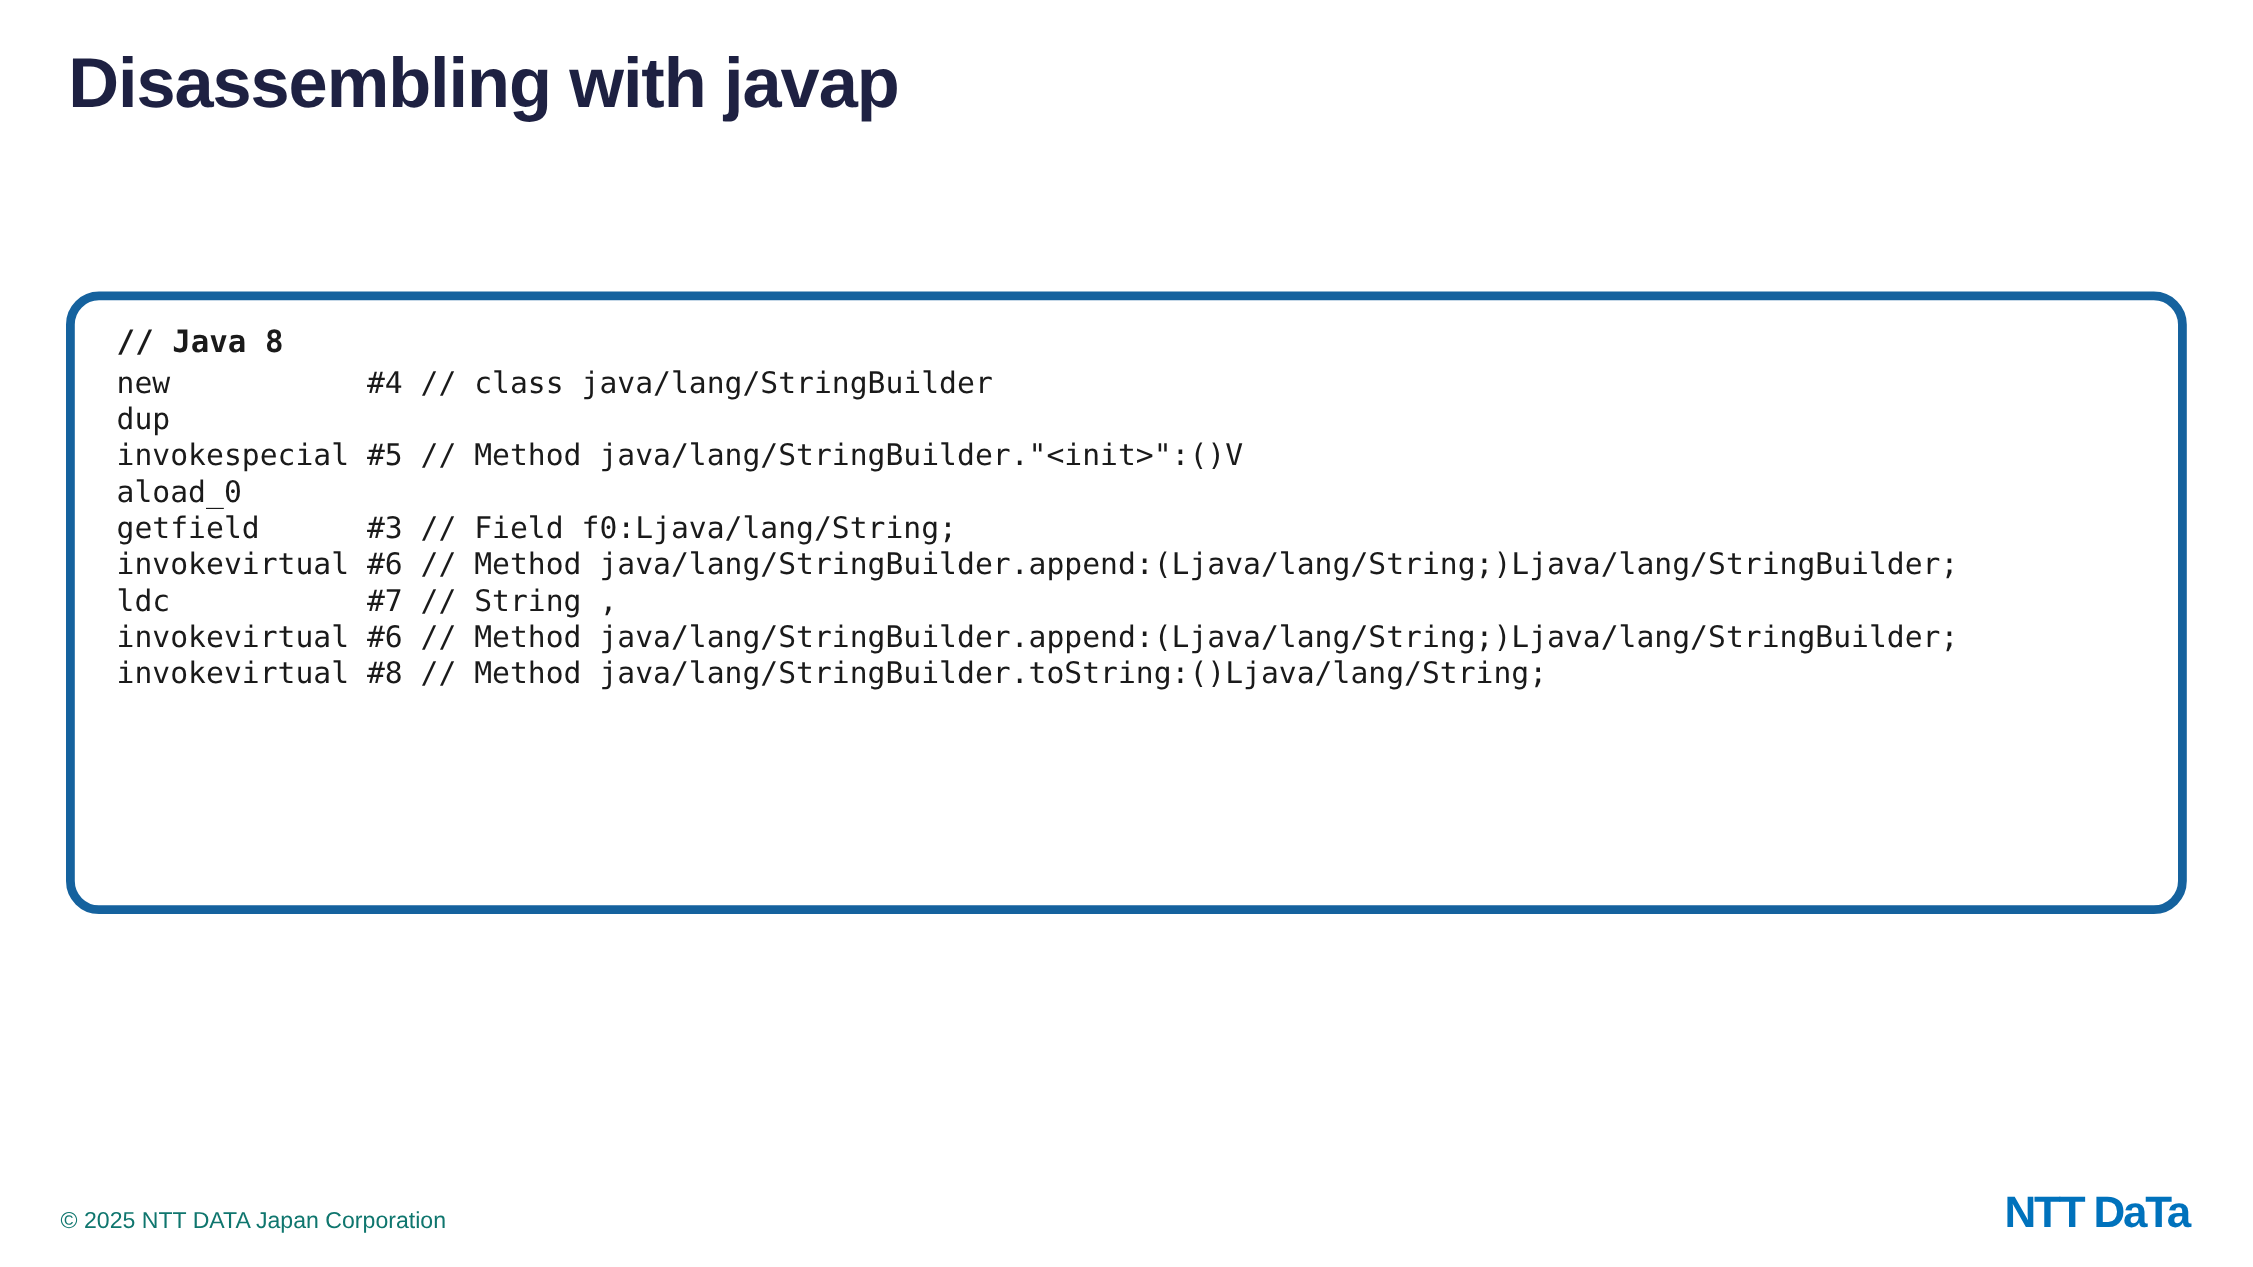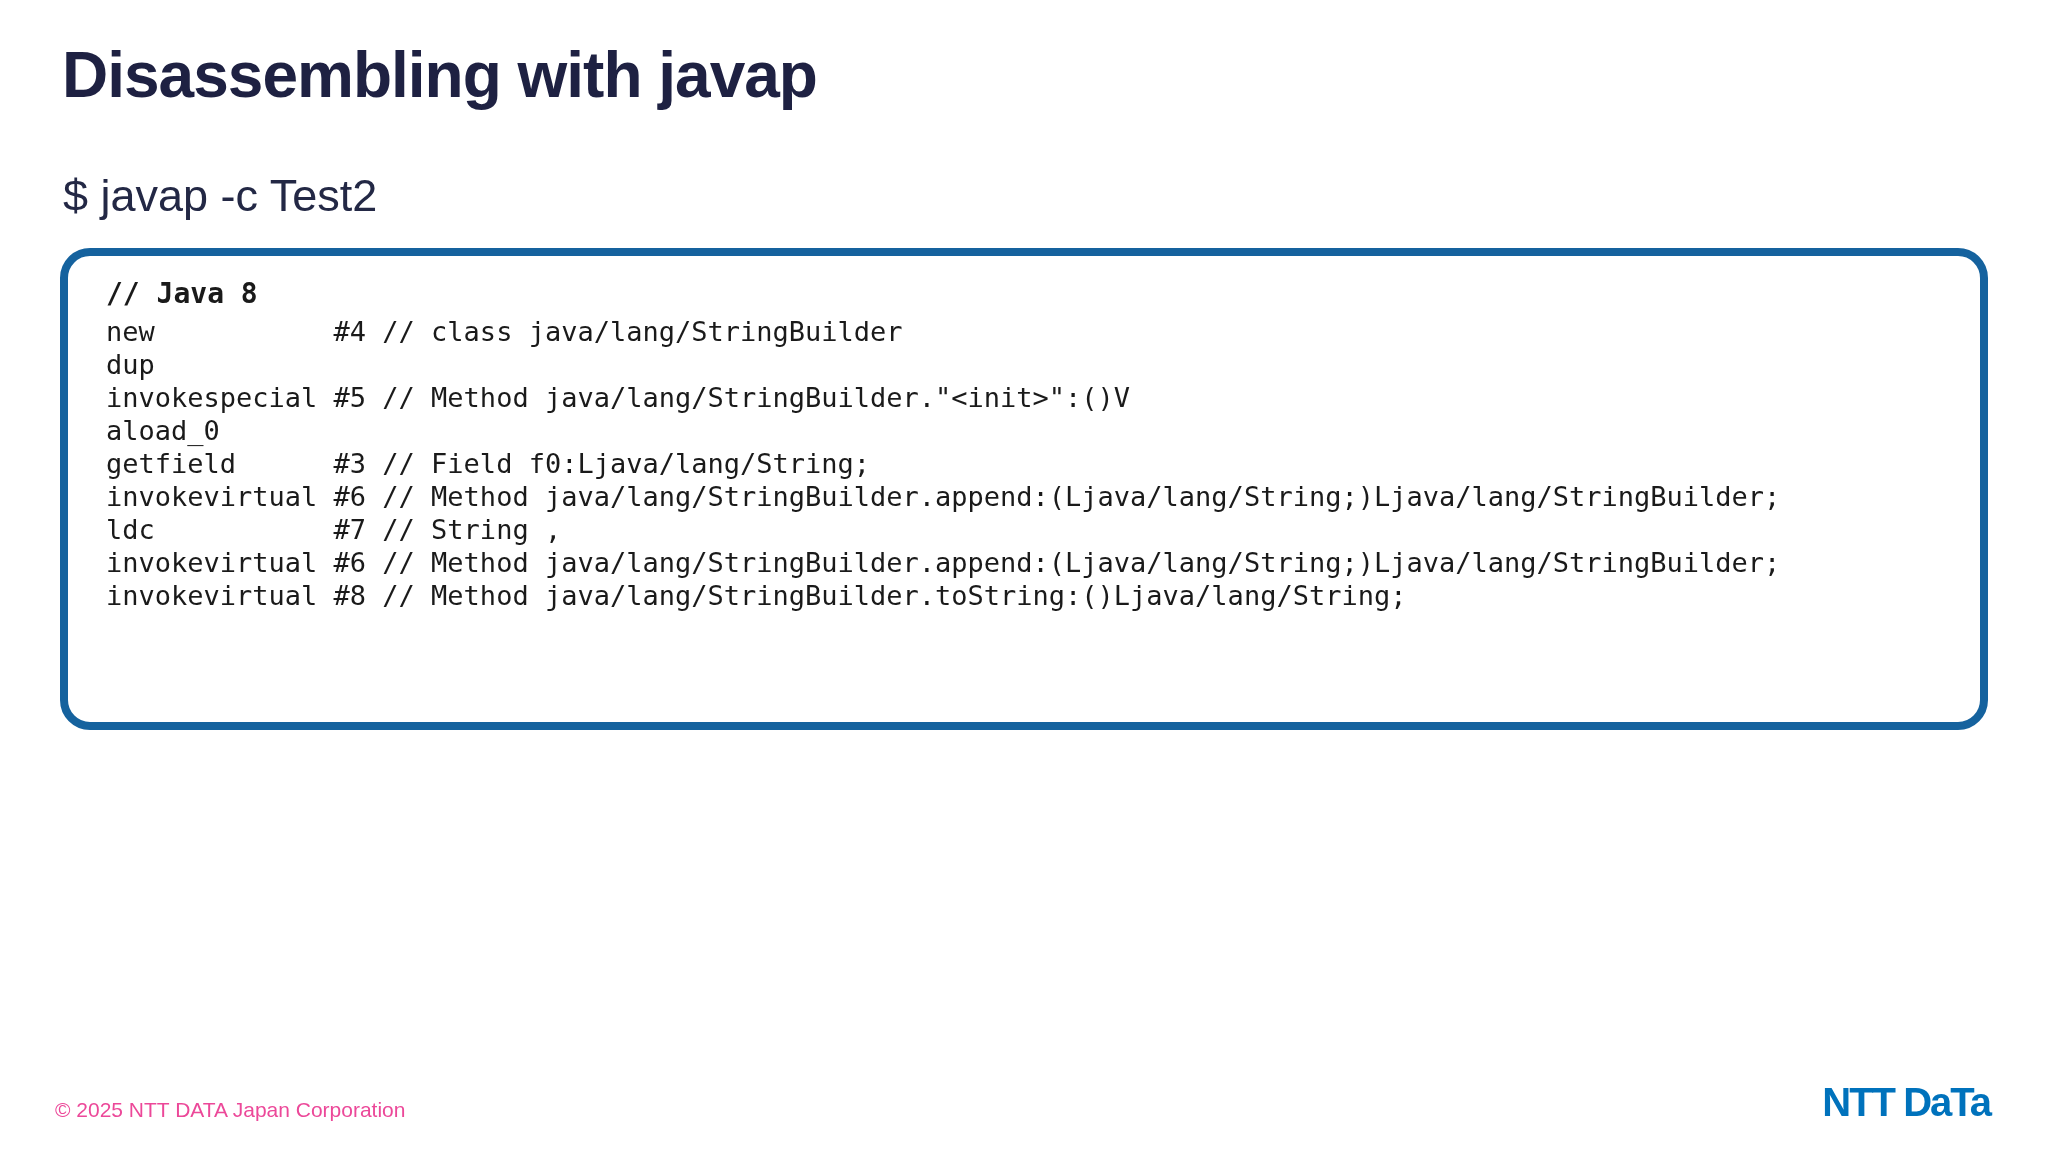--- a/index.html
+++ b/index.html
@@ -34,23 +34,23 @@
     position: absolute;
     left: 63px;
     top: 170px;
     font-size: 45px;
     font-weight: 400;
     color: #232845;
   }
   .code-box {
     position: absolute;
     left: 60px;
-    top: 248px;
+    top: 265px;
     width: 1928px;
-    height: 482px;
+    height: 566px;
     box-sizing: border-box;
     border: 8px solid #15629e;
     border-radius: 30px;
     background: #ffffff;
     padding: 16px 20px 0 38px;
   }
   .code-header {
     font-family: "DejaVu Sans Mono", monospace;
     font-size: 28px;
     line-height: 43px;
@@ -64,21 +64,21 @@
     font-size: 27px;
     line-height: 33px;
     color: #1a1a1a;
     white-space: pre;
   }
   .footer-copyright {
     position: absolute;
     left: 55px;
     top: 1098px;
     font-size: 21px;
-    color: #ec4899;
+    color: #0f766e;
   }
   .page-number {
     position: absolute;
     left: 0;
     right: 0;
     top: 1103px;
     text-align: center;
     font-size: 17px;
     color: #7f7f7f;
   }
@@ -94,21 +94,20 @@
     text-align: right;
   }
 </style>
 </head>
 <body>
 
 <div class="slide">
 
   <h1 class="title">Disassembling with javap</h1>
 
-  <div class="command">$ javap -c Test2</div>
 
   <div class="code-box">
     <div class="code-header">// Java 8</div>
     <pre class="code-lines">new           #4 // class java/lang/StringBuilder
 dup
 invokespecial #5 // Method java/lang/StringBuilder."&lt;init&gt;":()V
 aload_0
 getfield      #3 // Field f0:Ljava/lang/String;
 invokevirtual #6 // Method java/lang/StringBuilder.append:(Ljava/lang/String;)Ljava/lang/StringBuilder;
 ldc           #7 // String ,

